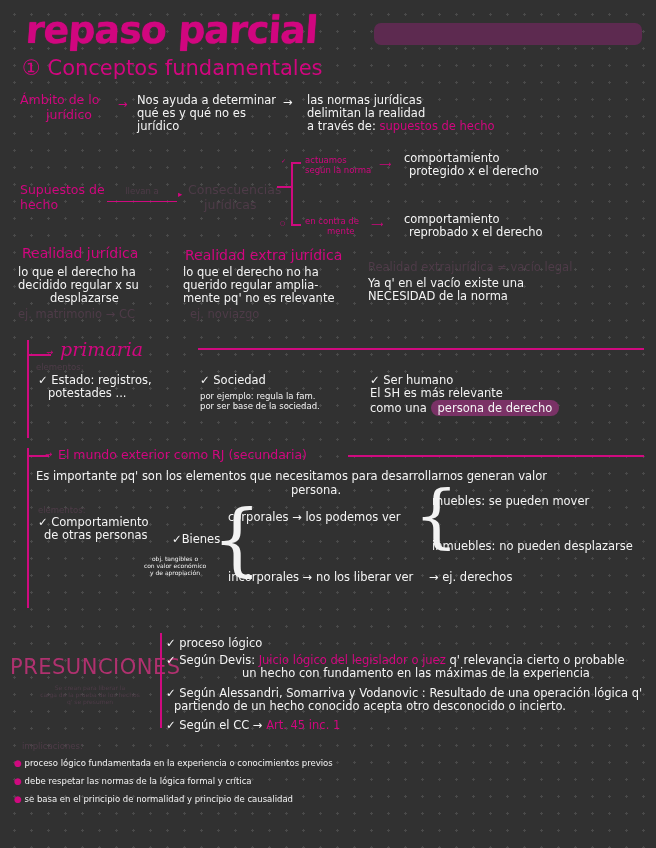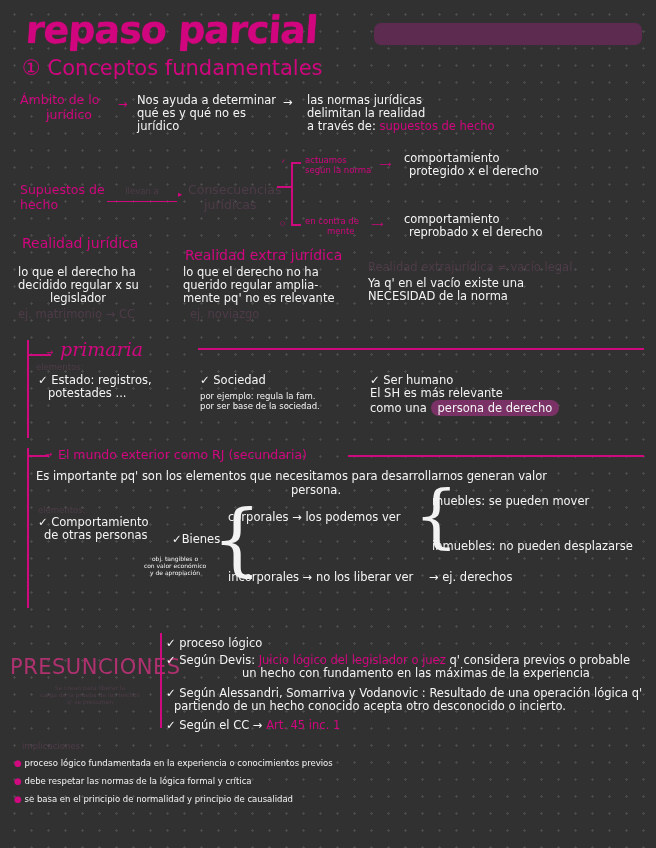--- a/index.html
+++ b/index.html
@@ -142,25 +142,25 @@
   <div class="abs pink lbl-sm" style="left:305px;top:216px;">
     <div>en contra de</div>
     <div style="margin-left:22px;">mente</div>
   </div>
   <div class="abs pink lbl-sm" style="left:371px;top:219px;">⟶</div>
   <div class="abs white lbl" style="left:404px;top:213px;">
     <div>comportamiento</div>
     <div style="margin-left:5px;">reprobado x el derecho</div>
   </div>
 
-  <div class="abs pink lbl-lg" style="left:22px;top:235px;">Realidad jurídica</div>
+  <div class="abs pink lbl-lg" style="left:22px;top:245px;">Realidad jurídica</div>
   <div class="abs white lbl" style="left:18px;top:266px;width:160px;">
     <div>lo que el derecho ha</div>
     <div>decidido regular x su</div>
-    <div style="margin-left:32px;">legislador</div>
+    <div style="margin-left:32px;">desplazarse</div>
   </div>
   <div class="abs dim lbl" style="left:18px;top:308px;">ej. matrimonio → CC</div>
 
   <div class="abs pink lbl-lg" style="left:185px;top:247px;">Realidad extra jurídica</div>
   <div class="abs white lbl" style="left:183px;top:266px;width:175px;">
     <div>lo que el derecho no ha</div>
     <div>querido regular amplia-</div>
     <div>mente pq' no es relevante</div>
   </div>
   <div class="abs dim lbl" style="left:190px;top:308px;">ej. noviazgo</div>
@@ -280,21 +280,21 @@
   <div class="abs white lbl" style="left:166px;top:637px;">
     <span>✓</span>
     <span>proceso lógico</span>
   </div>
 
   <div class="abs white lbl" style="left:166px;top:654px;width:490px;">
     <div class="nowrap">
       <span>✓</span>
       <span>Según Devis:</span>
       <span class="pink">Juicio lógico del legislador o juez</span>
-      <span>q' considera previos o probable</span>
+      <span>q' relevancia cierto o probable</span>
     </div>
     <div style="margin-left:10px;text-align:center;">un hecho con fundamento en las máximas de la experiencia</div>
   </div>
 
   <div class="abs white lbl" style="left:166px;top:687px;width:490px;">
     <div class="nowrap">
       <span>✓</span>
       <span>Según Alessandri, Somarriva y Vodanovic : Resultado de una operación lógica q'</span>
     </div>
     <div style="margin-left:8px;">partiendo de un hecho conocido acepta otro desconocido o incierto.</div>

